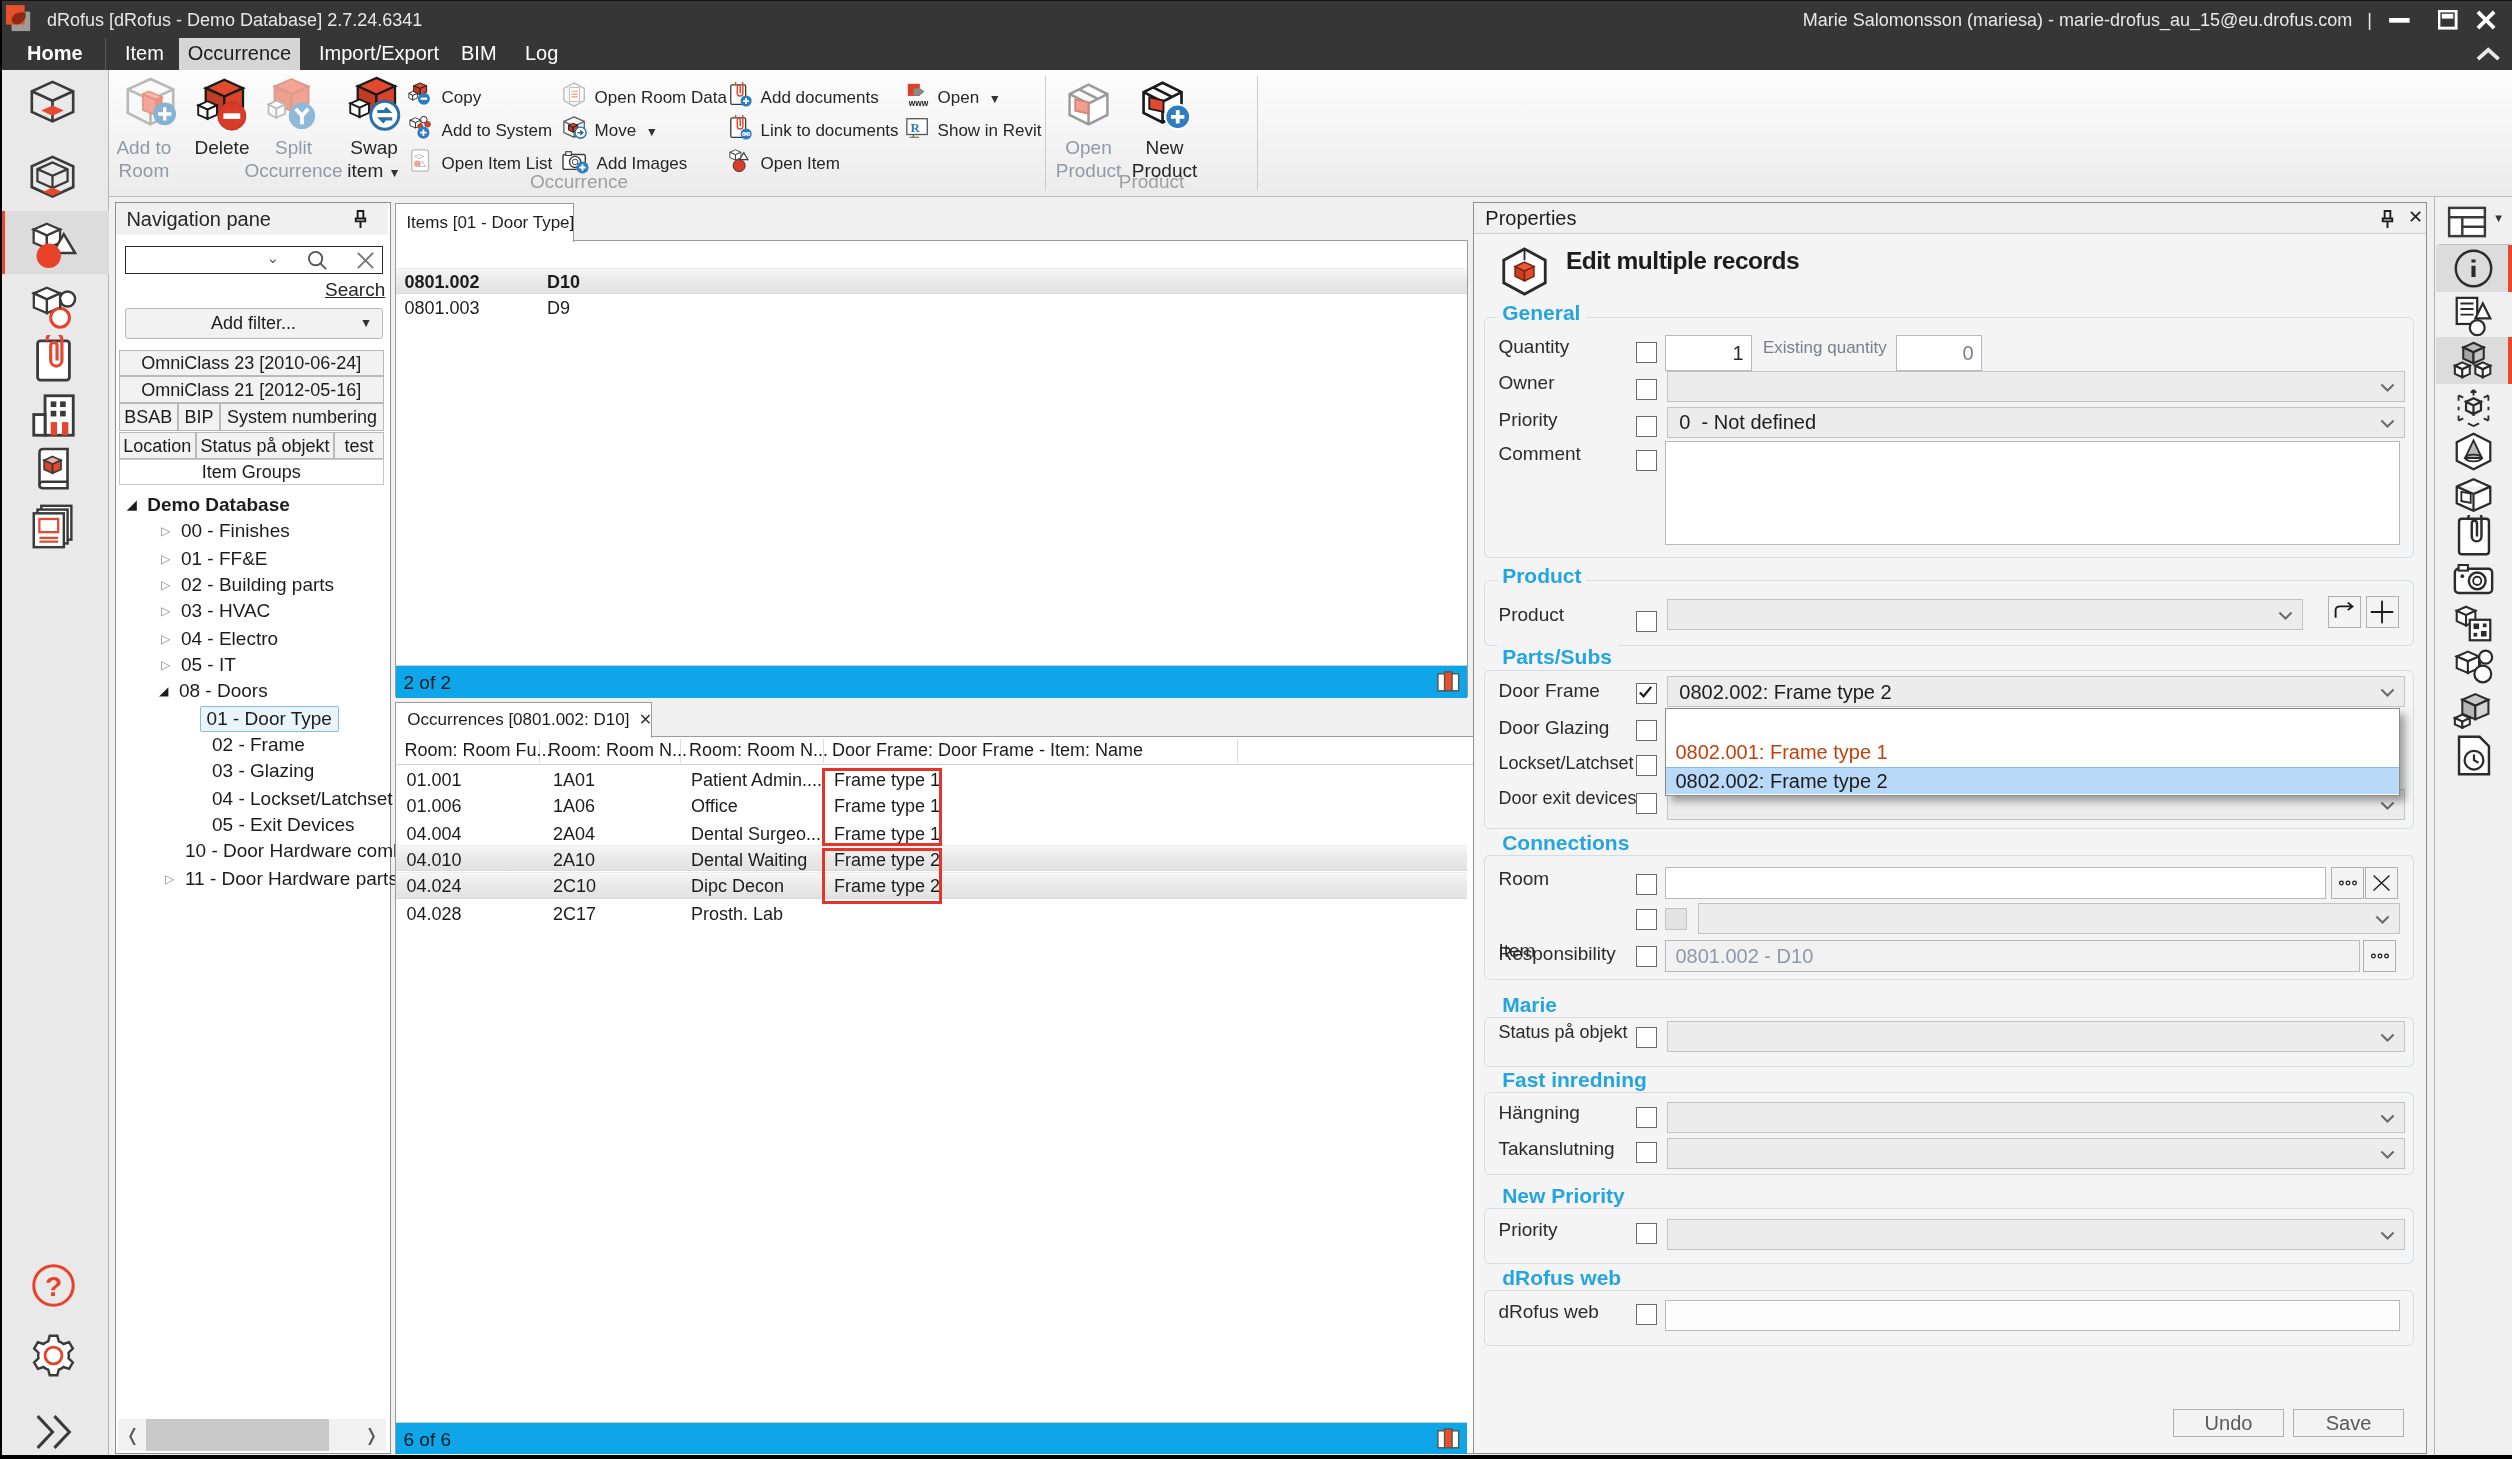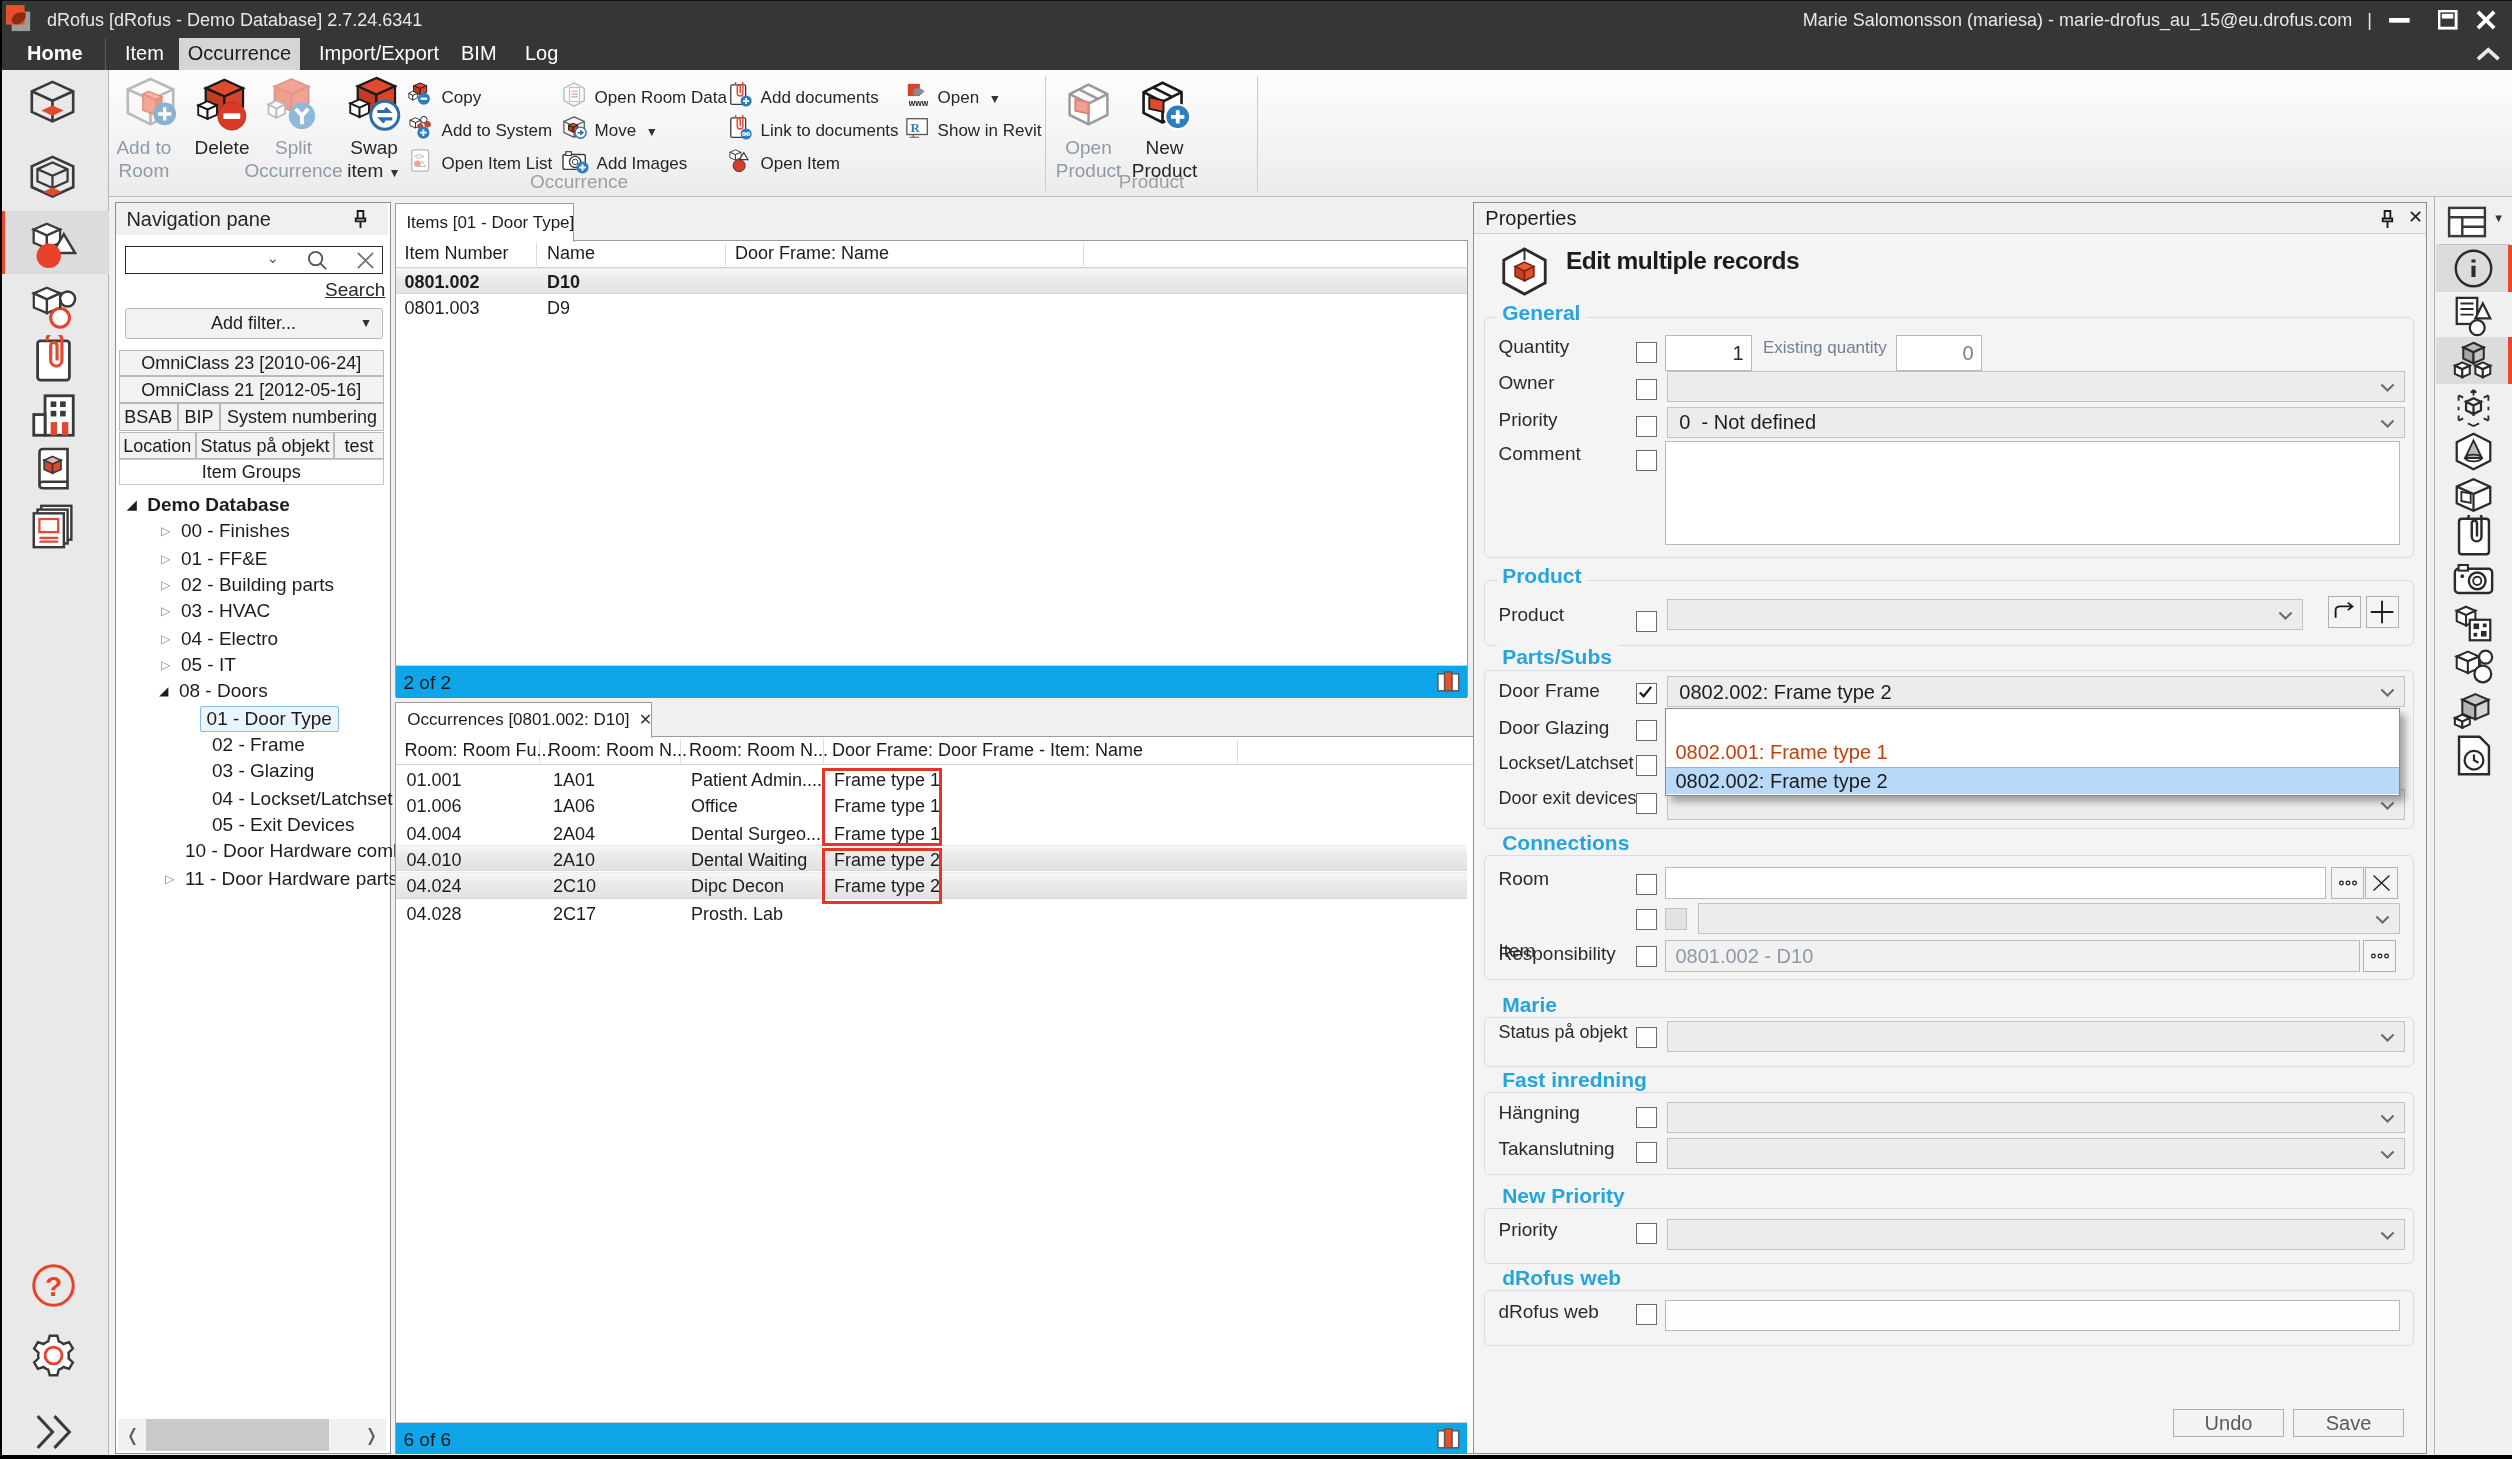--- a/index.html
+++ b/index.html
@@ -416,28 +416,20 @@
   </div>
   <div class="abs" style="left:1.9px;top:1216px;width:268px;height:32px;background:#f1f1f1;">
     <span class="abs" style="left:7.5px;top:5.6px;color:#5a5a5a;font-size:17px;">❬</span>
     <span class="abs" style="right:7.5px;top:5.6px;color:#5a5a5a;font-size:17px;">❭</span>
     <div class="abs" style="left:28px;top:0;width:183px;height:32px;background:#c9c9c9;"></div>
   </div>
 </div>
 
 <div class="ptab abs" style="left:395px;top:203px;width:179px;height:39px;line-height:37px;padding-left:10.4px;">Items [01 - Door Type]</div>
 <div class="panel abs" style="left:395px;top:240px;width:1073px;height:457px;">
-  <div class="abs" style="left:0;top:0;width:100%;height:27px;border-bottom:0.9px solid #cfcfcf;">
-    <div class="vline" style="left:140px;top:1.9px;height:23.5px;"></div>
-    <div class="vline" style="left:329px;top:1.9px;height:23.5px;"></div>
-    <div class="vline" style="left:687px;top:1.9px;height:23.5px;"></div>
-    <div class="gh" style="left:8.5px;top:1.9px;">Item Number</div>
-    <div class="gh" style="left:151px;top:1.9px;">Name</div>
-    <div class="gh" style="left:339px;top:1.9px;">Door Frame: Name</div>
-  </div>
   <div class="selrow" style="left:0;top:27px;width:1071px;height:26px;"></div>
   <div class="gc" style="left:8.5px;top:31px;font-weight:bold;">0801.002</div>
   <div class="gc" style="left:151px;top:31px;font-weight:bold;">D10</div>
   <div class="gc" style="left:8.5px;top:57px;">0801.003</div>
   <div class="gc" style="left:151px;top:57px;">D9</div>
   <div class="statusbar" style="left:0;top:424px;width:1071px;height:33px;">
     <span class="abs" style="left:7.5px;top:5.6px;">2 of 2</span>
     <svg class="abs" style="right:7.5px;top:4.7px" width="22.6" height="22.6" viewBox="0 0 24 24">
         <rect x="1" y="3" width="8" height="18" fill="#fff" stroke="#555" stroke-width="1.5"></rect>
         <rect x="15" y="3" width="8" height="18" fill="#fff" stroke="#555" stroke-width="1.5"></rect>

